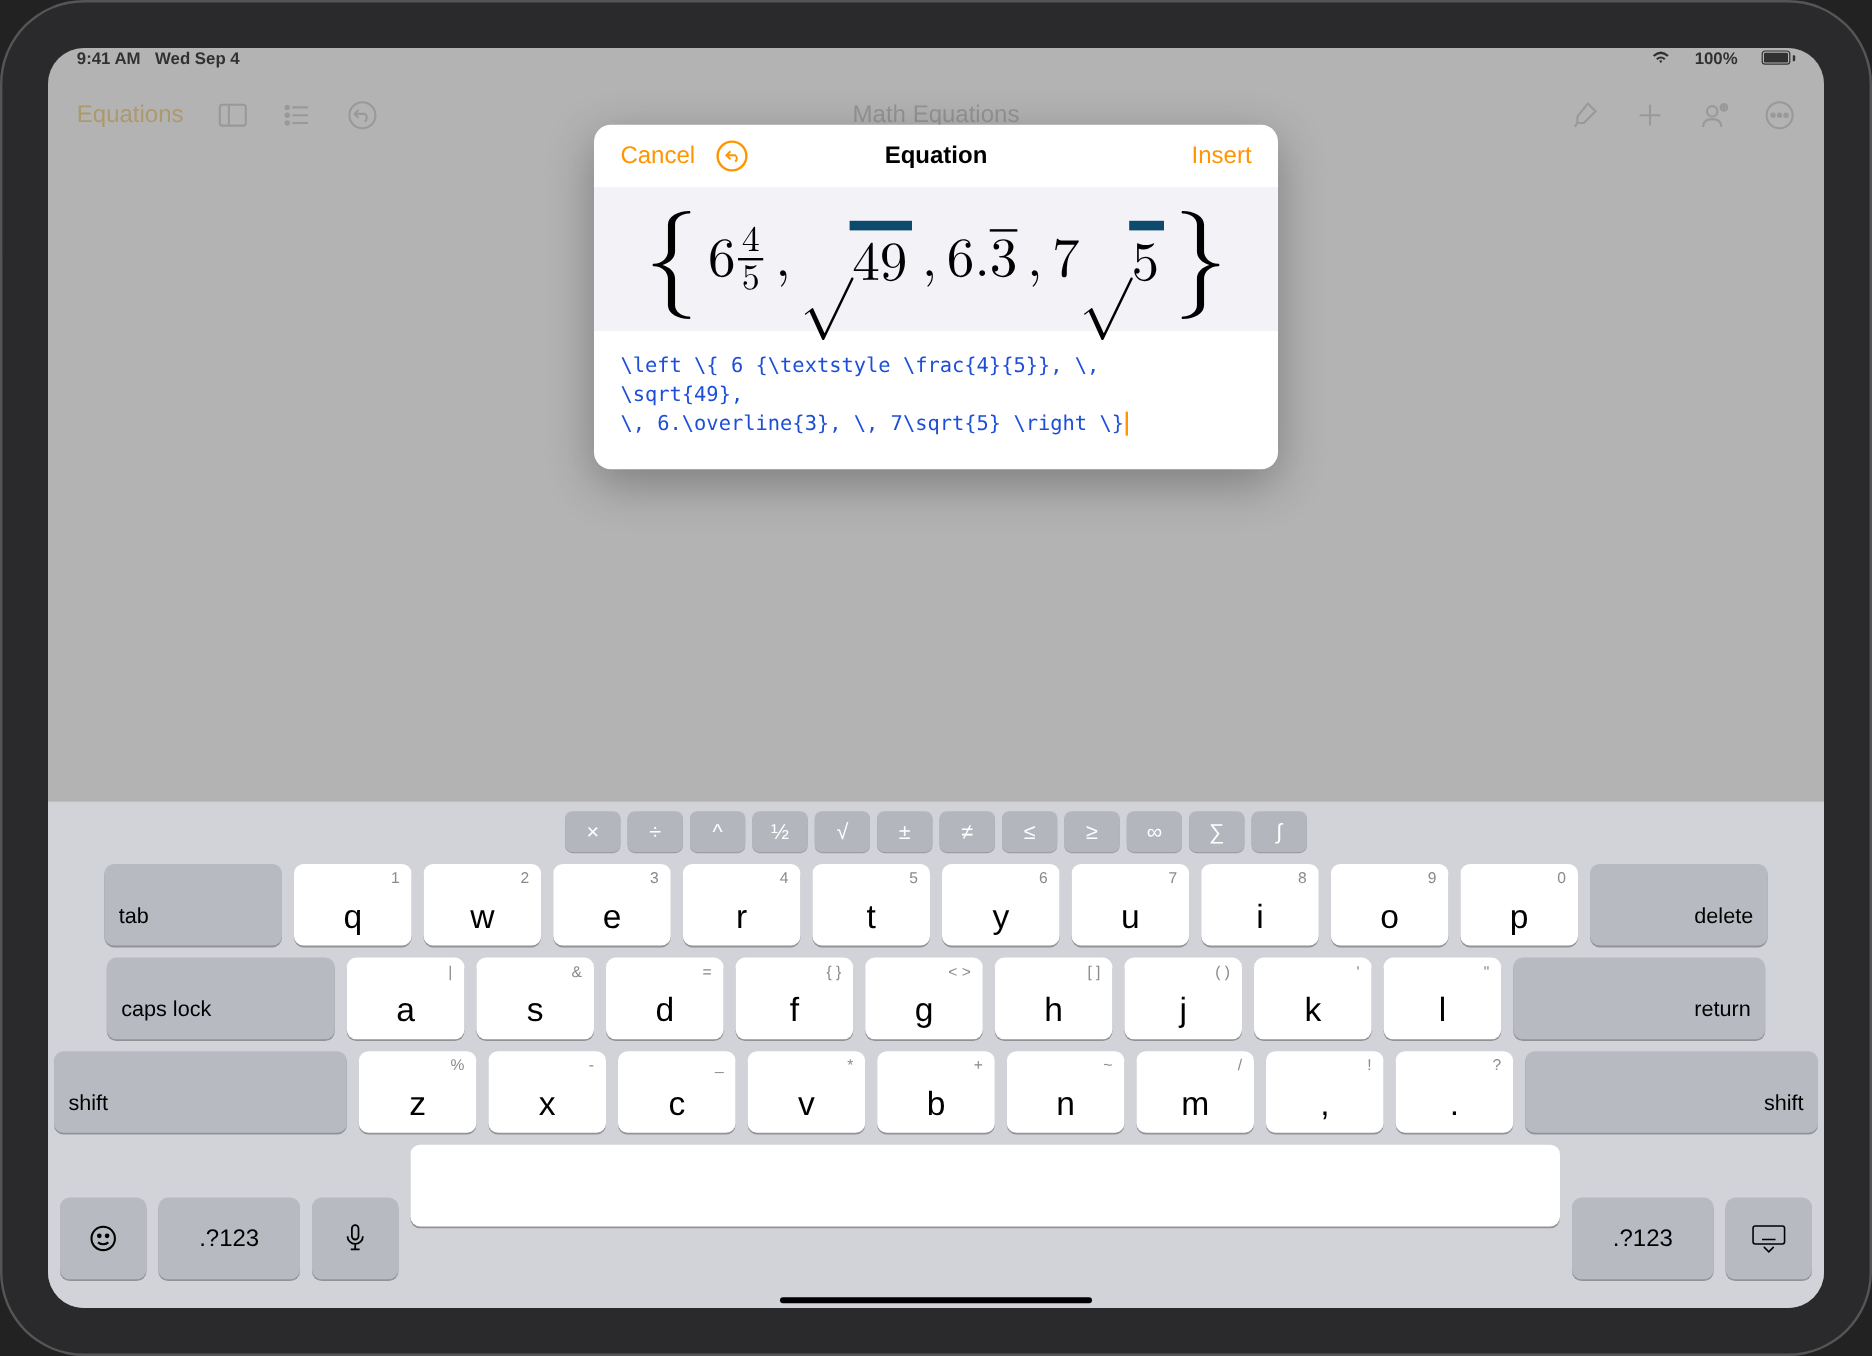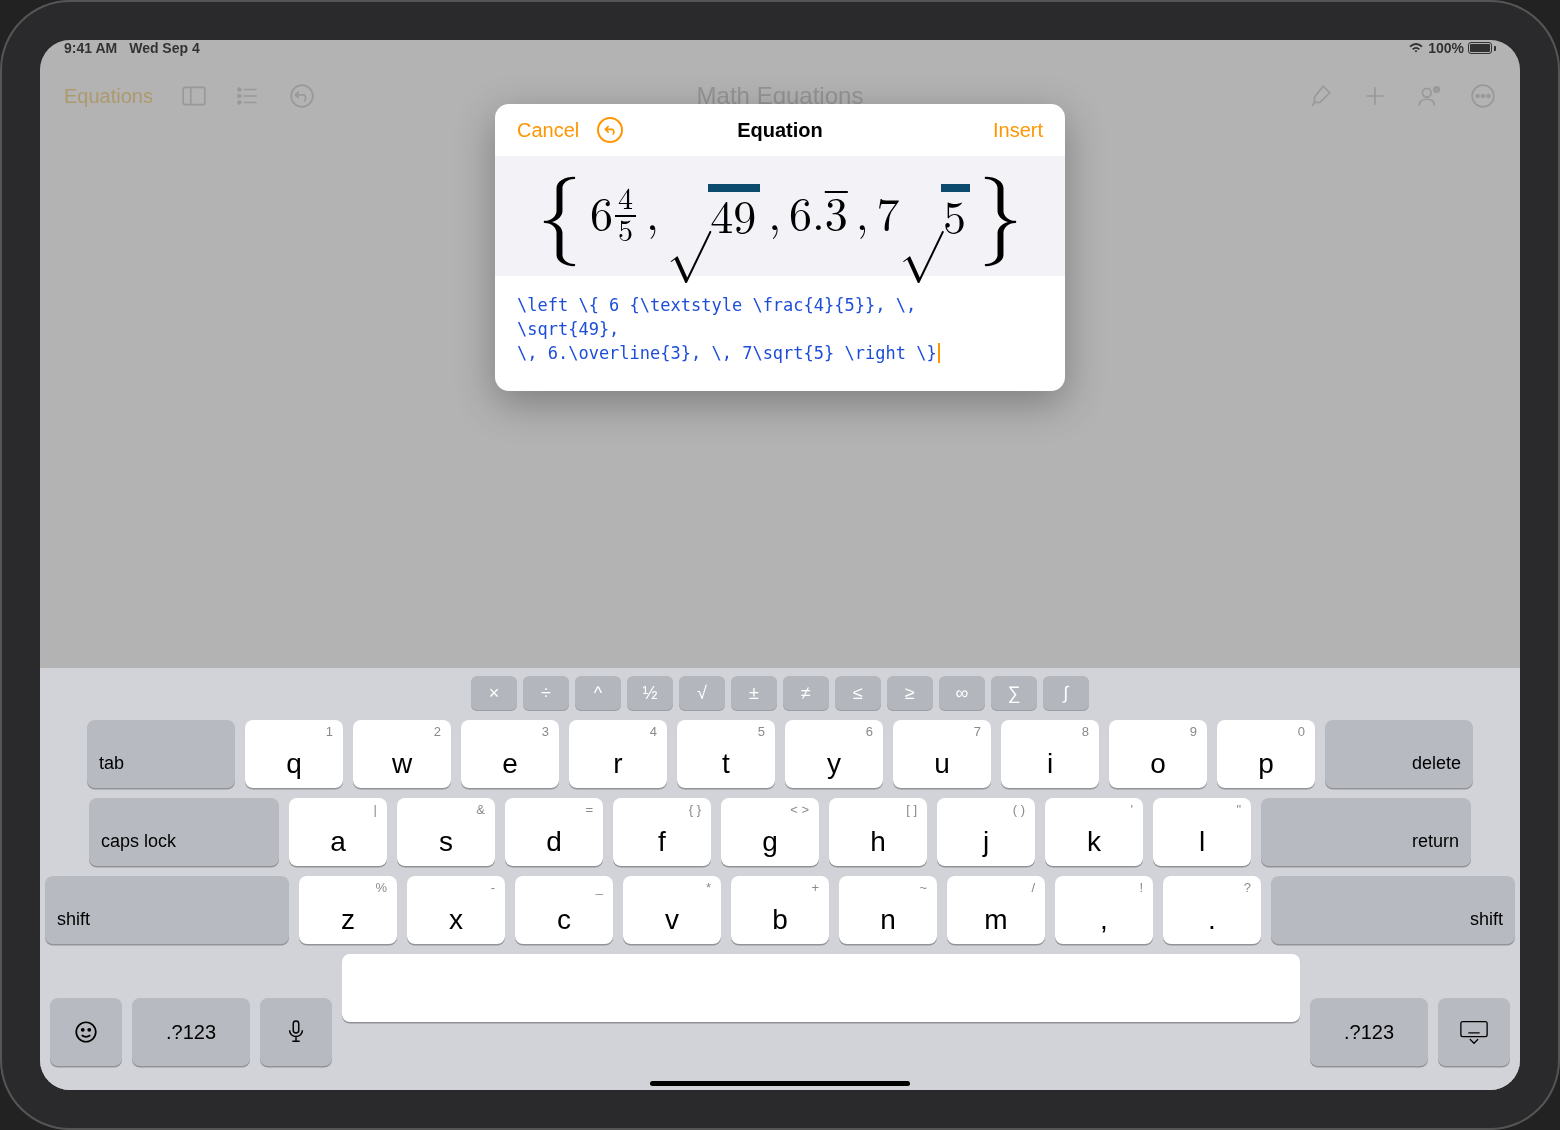--- a/index.html
+++ b/index.html
@@ -33,21 +33,21 @@
     height: 28px;
     display: flex;
     align-items: flex-start;
     justify-content: space-between;
     padding: 0 24px;
     font-size: 14px;
     font-weight: 600;
     color: #000;
   }
   .status-left { display: flex; gap: 12px; }
-  .status-right { display: flex; align-items: center; gap: 4px; }
+  .status-right { display: flex; align-items: center; gap: 20px; }
   .wifi-icon { width: 16px; height: 12px; }
   .battery { display: flex; align-items: center; gap: 2px; }
   .battery-body {
     width: 24px; height: 12px;
     border: 1.2px solid #000;
     border-radius: 3px;
     position: relative;
   }
   .battery-fill {
     position: absolute; inset: 1px;
@@ -64,21 +64,21 @@
     align-items: center;
     padding: 0 24px;
     position: relative;
     color: #9d9d9d;
   }
   .toolbar-left { display: flex; align-items: center; gap: 28px; }
   .toolbar-right { display: flex; align-items: center; gap: 28px; margin-left: auto; }
   .toolbar-title {
     position: absolute;
     left: 50%; transform: translateX(-50%);
-    font-size: 24px;
+    font-size: 20px;
     color: #999;
     font-weight: 500;
   }
   .tb-btn {
     font-size: 20px;
     color: #bfa05e;
     cursor: pointer;
   }
   .tb-icon {
     width: 26px; height: 26px;

